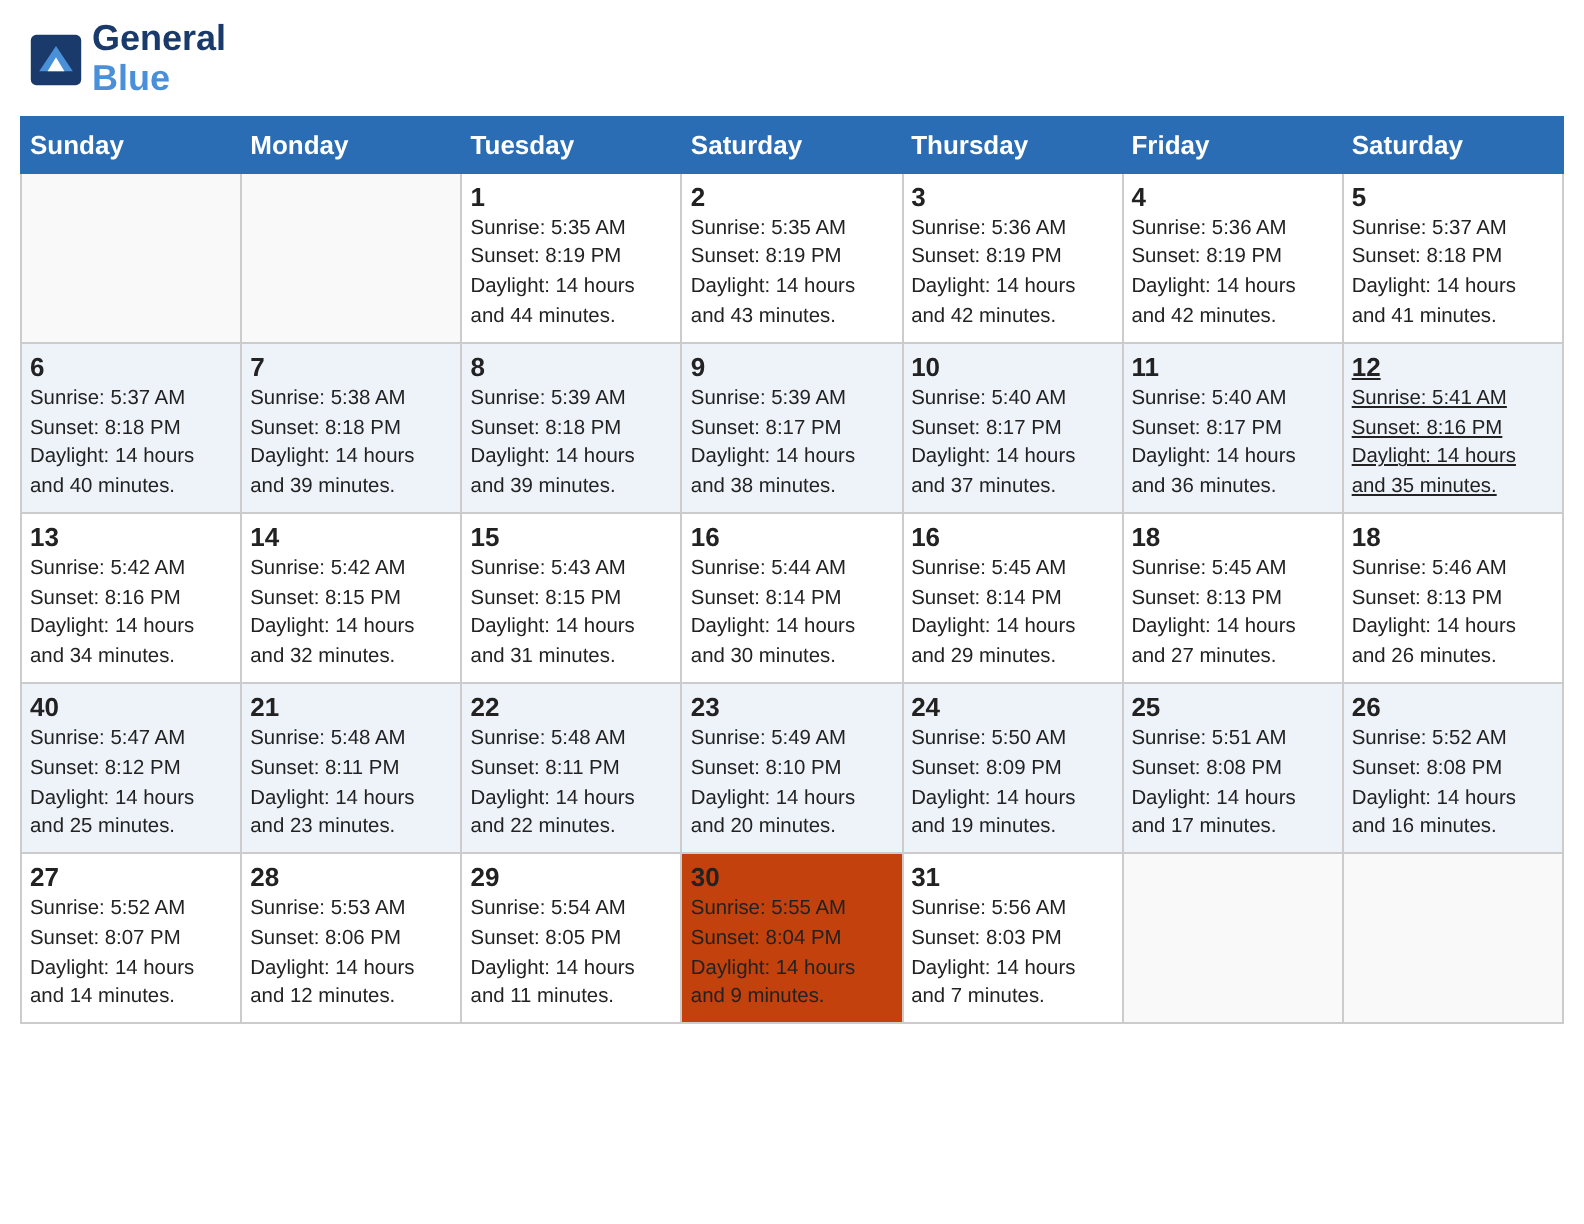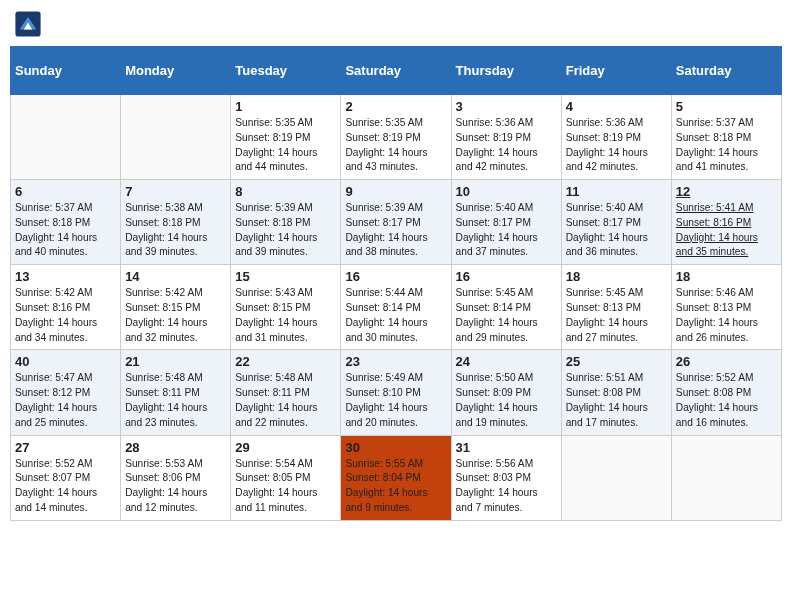--- a/index.html
+++ b/index.html
@@ -51,21 +51,21 @@
     .calendar {
       width: 100%;
       border-collapse: collapse;
       border: 1px solid #ccc;
     }
     .calendar th {
       background-color: #2a6db5;
       color: #fff;
       font-size: 13px;
       font-weight: bold;
-      padding: 16px 4px;
+      padding: 6px 4px;
       text-align: left;
       border: 1px solid #2a6db5;
     }
     .calendar td {
       vertical-align: top;
       border: 1px solid #ccc;
       padding: 4px 4px;
       min-width: 108px;
       min-height: 90px;
       font-size: 10.5px;
@@ -96,20 +96,23 @@
 </head>
 <body>
 
 <div class="header">
   <div class="logo">
     <svg class="logo-icon" viewBox="0 0 40 40">
       <rect x="2" y="2" width="36" height="36" rx="4" fill="#1a3a6b"></rect>
       <polygon points="8,28 20,10 32,28" fill="#4a90d9"></polygon>
       <polygon points="14,28 20,18 26,28" fill="#fff"></polygon>
     </svg>
+    <div class="logo-text">
+      General<br><span>Blue</span>
+    </div>
   </div>
   <div class="title-block">
     <div class="month-title"></div>
     <div class="location"></div>
   </div>
 </div>
 
 <table class="calendar">
   <thead>
     <tr>

